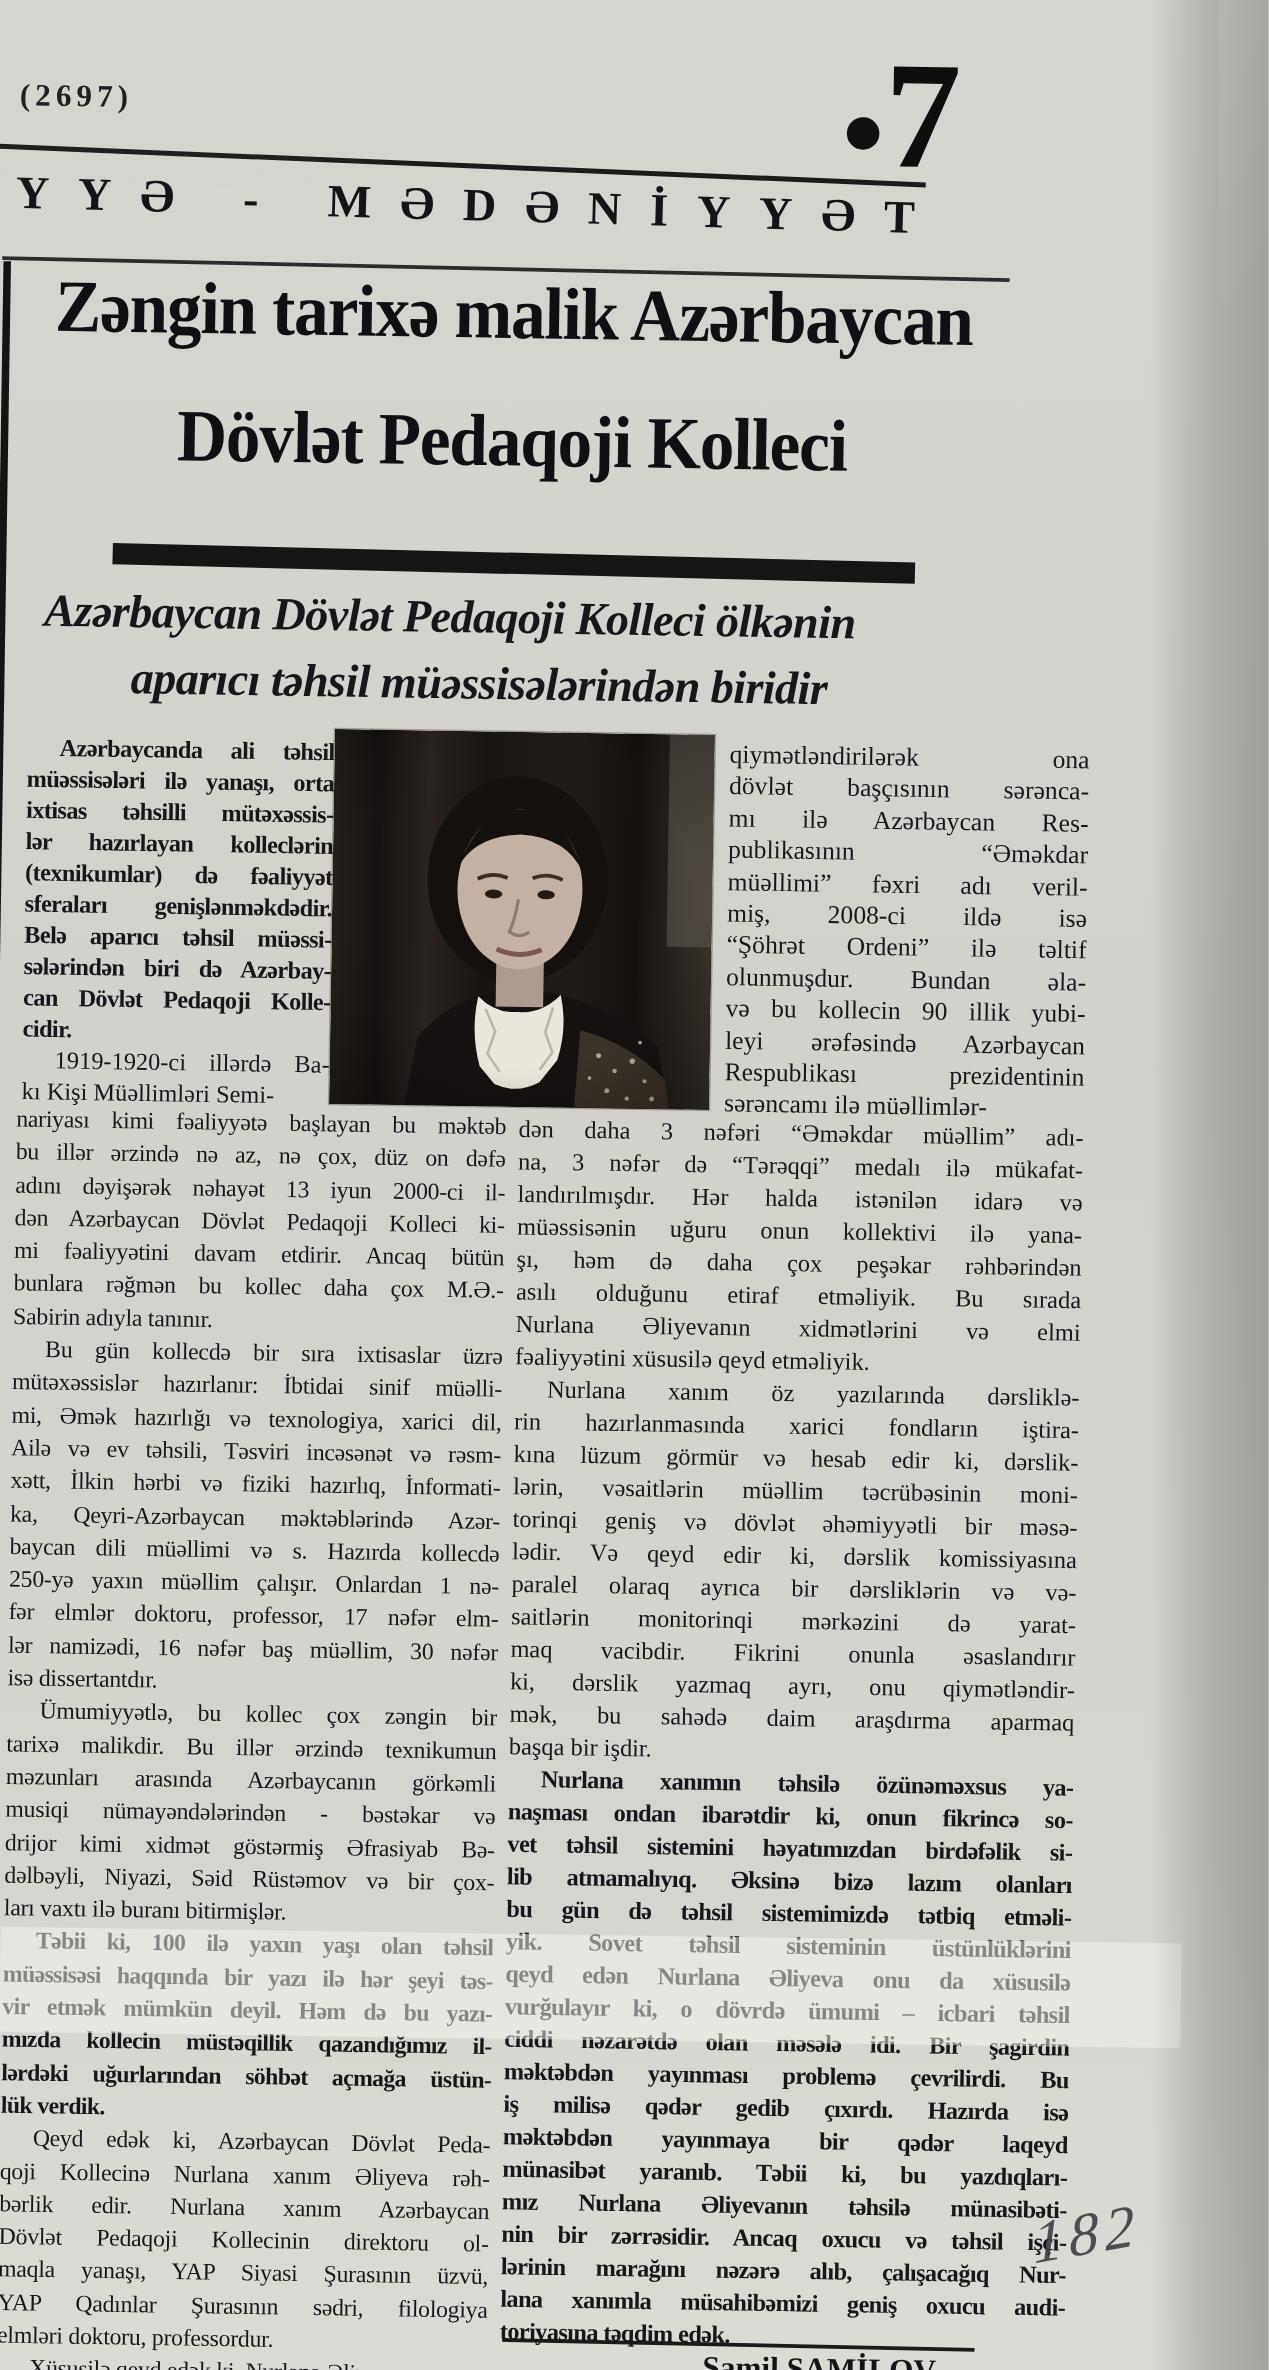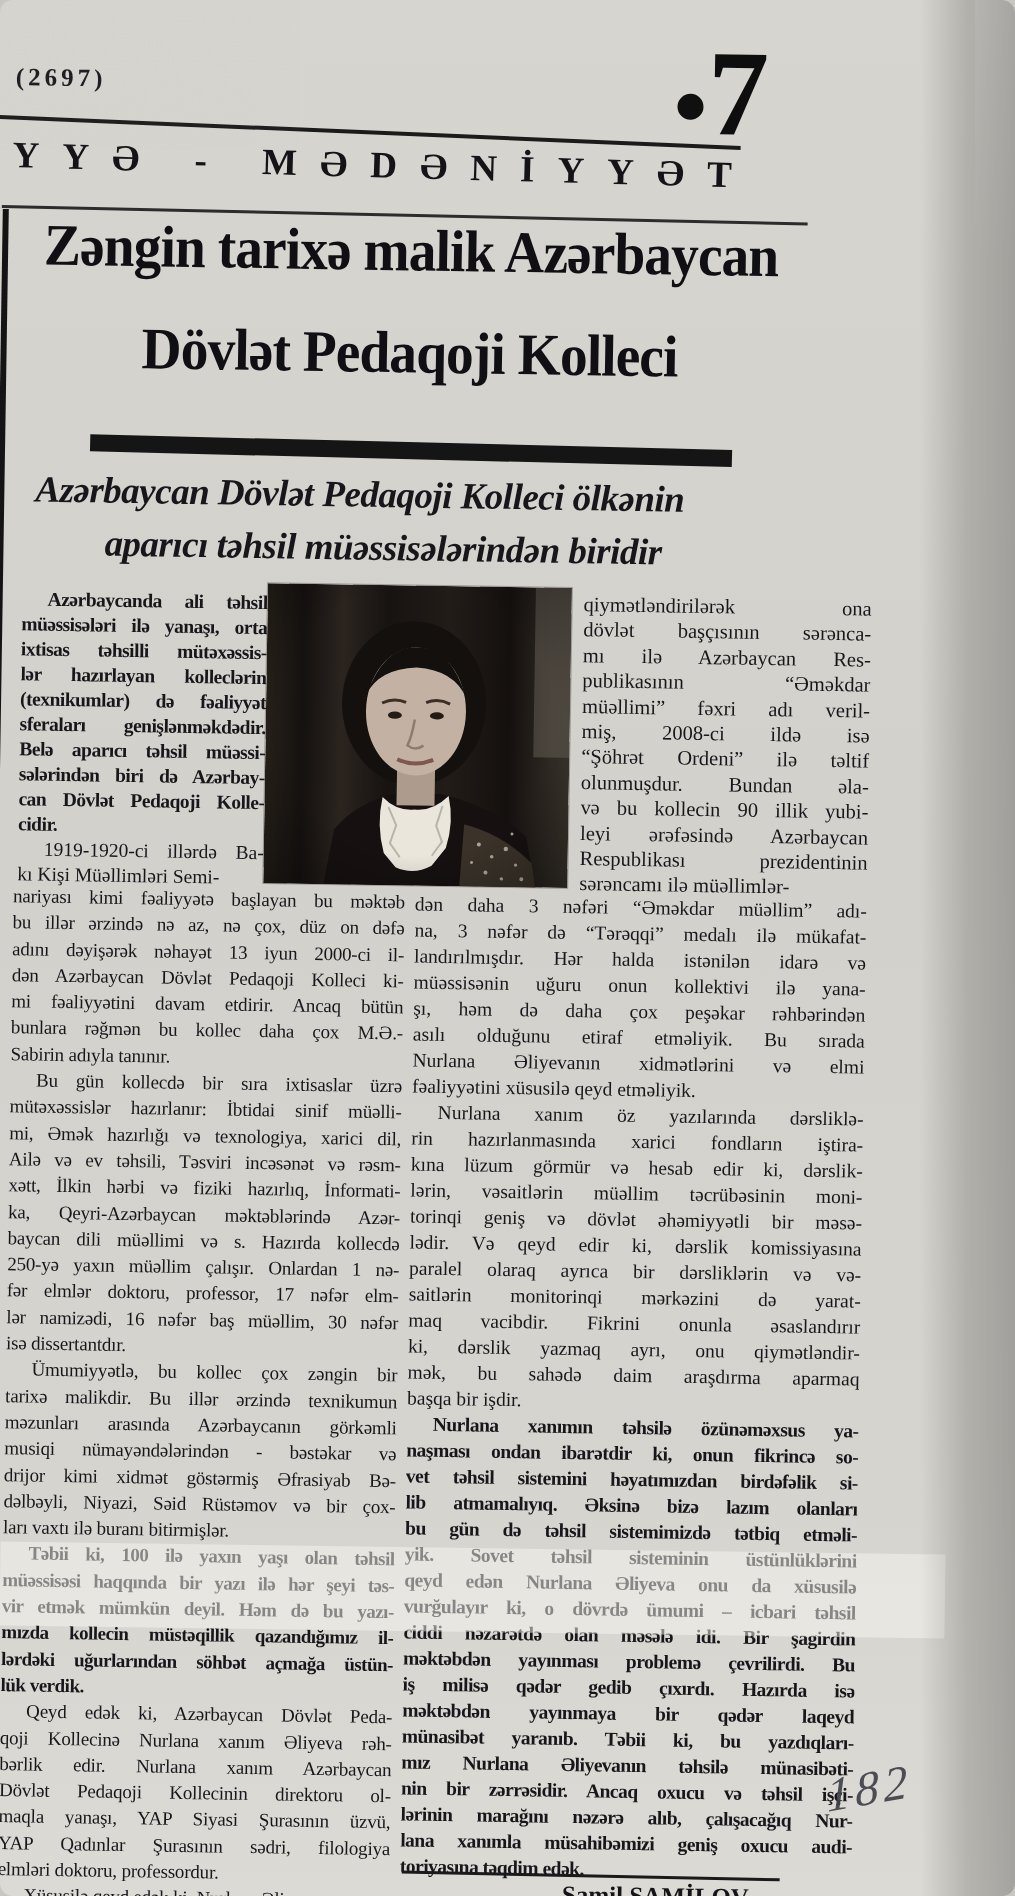--- a/index.html
+++ b/index.html
@@ -5,21 +5,20 @@
   html,body{margin:0;padding:0;}
   body{
     width:1015px;height:1896px;overflow:hidden;position:relative;
     background:#c9c7c2;
     font-family:"Liberation Serif","DejaVu Serif",serif;
   }
   .page{
     position:absolute;inset:0;overflow:hidden;
     background:linear-gradient(180deg,#d7d5d0 0%,#d3d1cc 45%,#d6d4cf 78%,#dcdad5 100%);
     color:#17171b;
-    border-radius:13px;
   }
   .sheet{position:absolute;inset:0;transform:rotate(0.9deg);transform-origin:70px 70px;}
   .abs{position:absolute;}
 
   
   .issue{left:16px;top:64px;font-weight:700;font-size:25px;letter-spacing:4px;color:#1c1c20;}
   .mast-rule{left:0;top:116px;width:742px;height:4px;background:#1b1b1b;transform:rotate(1.5deg);transform-origin:left center;}
   .section-title{
     left:14px;top:134px;font-size:37px;font-weight:700;letter-spacing:23px;white-space:nowrap;
     transform:rotate(0.7deg);transform-origin:left center;color:#141418;

